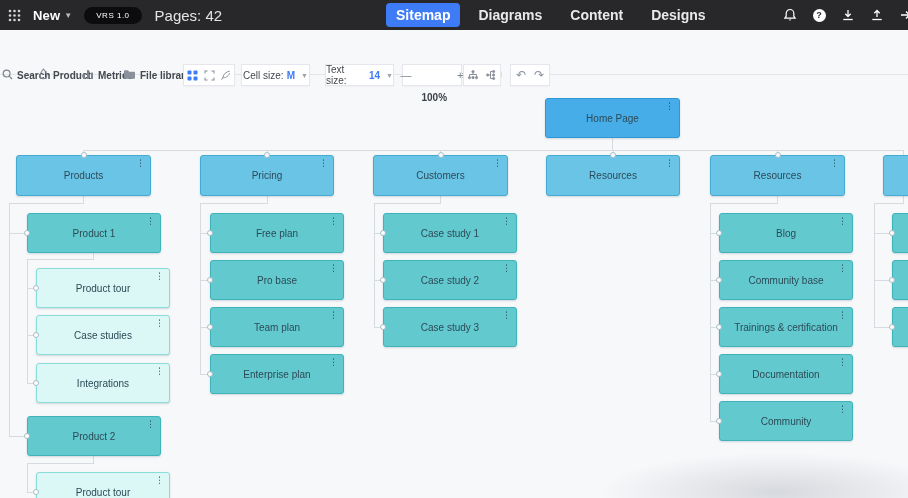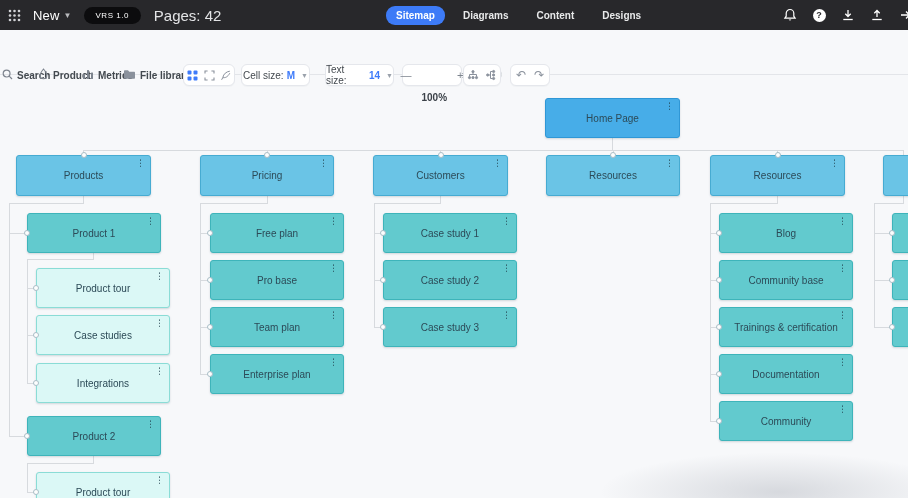--- a/index.html
+++ b/index.html
@@ -3,37 +3,37 @@
 <meta charset="utf-8">
 <style>
   html,body{margin:0;padding:0;background:#e9eaec;}
   #screen{position:relative;width:908px;height:498px;background:#f7f8fa;overflow:hidden;
           font-family:"Liberation Sans",sans-serif;-webkit-font-smoothing:antialiased;}
 
   
   .topbar{position:absolute;left:0;top:0;width:908px;height:30px;background:#28282b;z-index:30;}
   .tb-left{position:absolute;left:8px;top:0;height:30px;display:flex;align-items:center;}
   .appgrid{display:inline-flex;margin-right:12px;}
-  .appname{color:#fff;font-size:13px;font-weight:normal;letter-spacing:.2px;}
+  .appname{color:#fff;font-size:13px;font-weight:bold;letter-spacing:.2px;}
   .tb-chev{color:#b9babd;font-size:8px;margin-left:4px;margin-right:12px;}
   .verpill{background:#0c0c0e;color:#fff;font-size:8px;letter-spacing:.5px;padding:4px 12px;border-radius:10px;margin-right:13px;}
   .pages{color:#e3e4e6;font-size:15px;}
   .tb-nav{position:absolute;left:386px;top:0;height:30px;display:flex;align-items:center;gap:8px;}
-  .navitem{color:#e8e9ea;font-size:10px;font-weight:bold;padding:4px 10px;border-radius:9px;cursor:pointer;}
+  .navitem{color:#e8e9ea;font-size:14px;font-weight:bold;padding:4px 10px;border-radius:4px;cursor:pointer;}
   .navitem.active{background:#3d7bf7;color:#fff;}
   .tb-right{position:absolute;right:-6px;top:0;height:30px;display:flex;align-items:center;gap:13px;}
   .tb-icon{display:inline-flex;align-items:center;justify-content:center;width:16px;height:16px;}
   .helpcircle{width:13px;height:13px;border-radius:50%;background:#fff;color:#28282b;font-size:9px;font-weight:bold;
               display:flex;align-items:center;justify-content:center;}
 
   
   .toolbar{position:absolute;left:0;top:30px;width:908px;height:30px;z-index:20;}
   .tool-item{position:absolute;top:34px;height:22px;display:flex;align-items:center;gap:4px;cursor:pointer;}
   .tool-item .lbl{font-size:10px;color:#43494f;font-weight:bold;}
-  .btn{position:absolute;top:34px;height:22px;background:#fff;border:1px solid #e5e7ec;border-radius:6px;
+  .btn{position:absolute;top:34px;height:22px;background:#fff;border:1px solid #e5e7ec;border-radius:0;
        box-sizing:border-box;display:flex;align-items:center;justify-content:center;font-size:10px;color:#43494f;
        box-shadow:0 1px 1px rgba(40,50,70,.03);}
   .btn .accent{color:#3e7bfa;font-weight:bold;margin-left:3px;}
   .btn .chev{color:#9aa1ab;font-size:7px;margin-left:6px;}
   .seg{display:flex;align-items:center;justify-content:center;width:18px;height:18px;}
   .zlabel{font-size:10px;color:#3b4148;font-weight:bold;padding:0 5px;margin-top:44px;}
   .zsign{font-size:11px;color:#7d848e;padding:0 5px;cursor:pointer;}
   .glyph{font-size:12px;color:#8a919c;line-height:1;}
 
   

